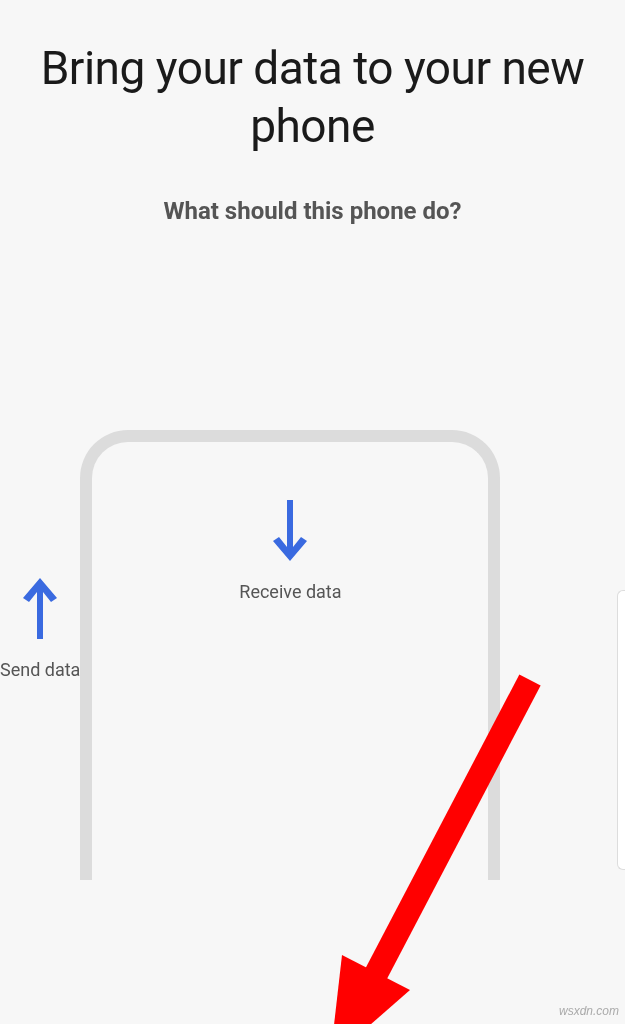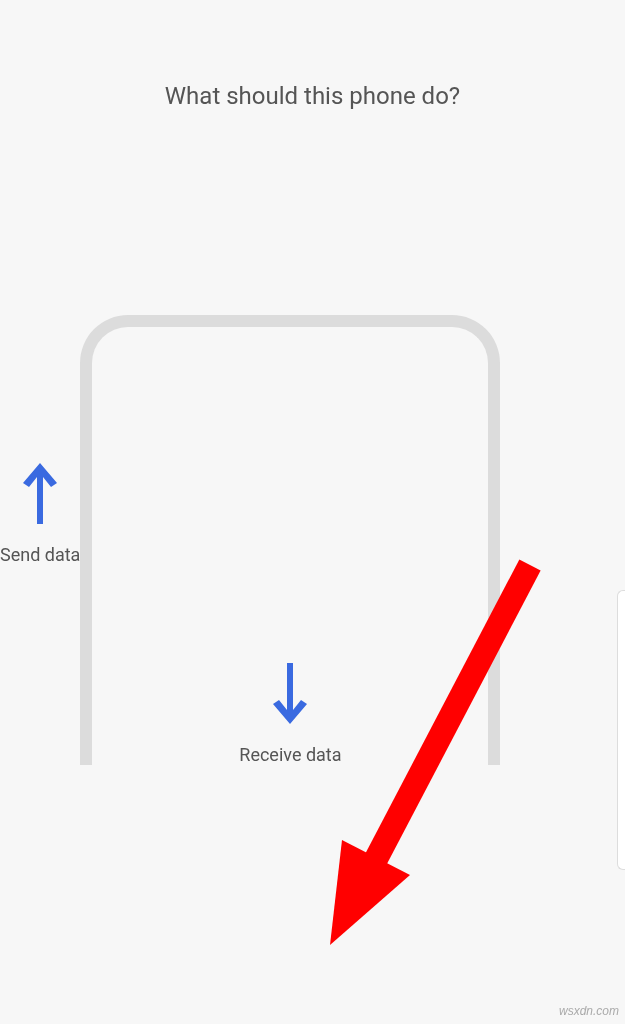--- a/index.html
+++ b/index.html
@@ -29,21 +29,21 @@
       text-align: center;
       line-height: 1.25;
       letter-spacing: -0.5px;
       padding: 0 40px;
     }
     .subtitle {
       font-size: 24px;
       color: #555;
       text-align: center;
       margin-top: 42px;
-      font-weight: 400;
+      font-weight: 700;
     }
     .options-area {
       margin-top: 150px;
       display: flex;
       flex-direction: row;
       align-items: center;
       position: relative;
     }
     .send-option {
       display: flex;
@@ -64,23 +64,22 @@
       margin-top: 55px;
       width: 420px;
       height: 450px;
       border: 12px solid #dcdcdc;
       border-bottom: none;
       border-radius: 48px 48px 0 0;
       background: #f7f7f7;
       display: flex;
       flex-direction: column;
       align-items: center;
-      padding-top: 108px;
+      padding-top: 56px;
       position: relative;
-      justify-content: flex-end;
     }
     .receive-option {
       display: flex;
       flex-direction: column;
       align-items: center;
       cursor: pointer;
     }
     .arrow-down-icon {
       width: 50px;
       height: 65px;
@@ -117,20 +116,21 @@
       border: 1px solid #ddd;
       border-right: none;
       border-radius: 6px 0 0 6px;
       background: #fff;
     }
   </style>
 </head>
 <body>
 
 <div class="screen">
+  <h1 class="title">Bring your data to your new phone</h1>
   <p class="subtitle">What should this phone do?</p>
 
   <div class="options-area">
 
     <div class="send-option">
       <span class="arrow-up-icon">
         <svg viewBox="0 0 50 65" xmlns="http://www.w3.org/2000/svg">
           <path d="M25 2 L8 22 L14 26 L22 16 L22 63 L28 63 L28 16 L36 26 L42 22 Z" fill="#3a6ae0"></path>
         </svg>
       </span>

